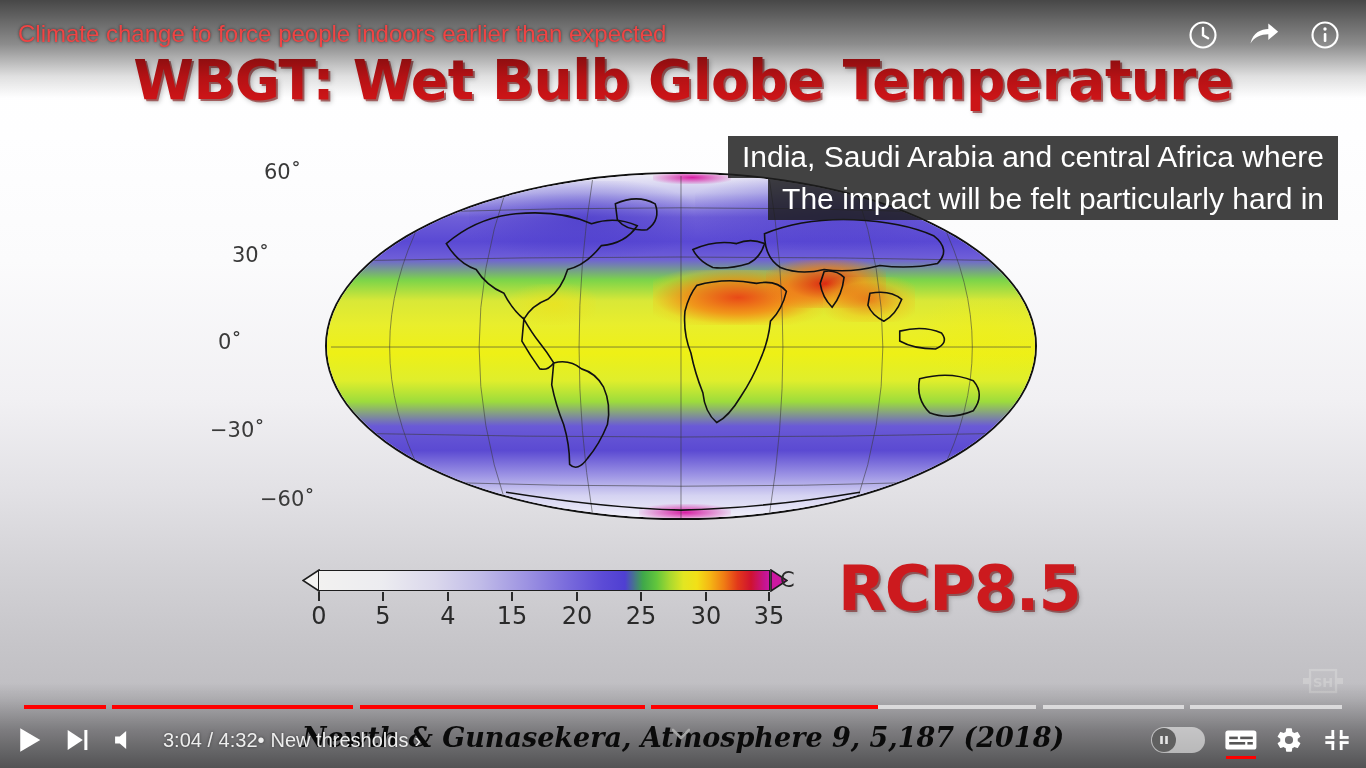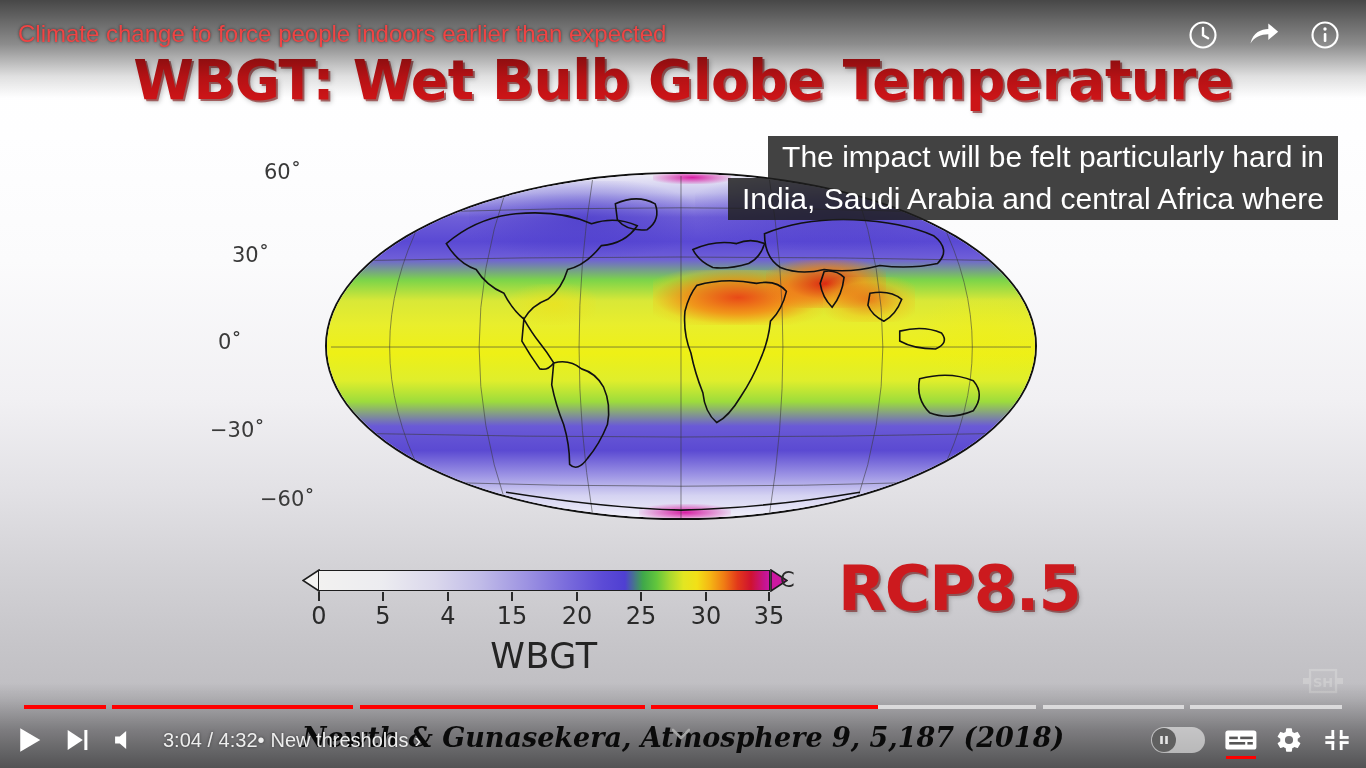--- a/index.html
+++ b/index.html
@@ -492,21 +492,20 @@
         <div class="tick-label" style="left:1px;">0</div>
         <div class="tick-label" style="left:65px;">5</div>
         <div class="tick-label" style="left:130px;">4</div>
         <div class="tick-label" style="left:194px;">15</div>
         <div class="tick-label" style="left:259px;">20</div>
         <div class="tick-label" style="left:323px;text-align:right;">25</div>
         <div class="tick-label" style="left:388px;">30</div>
         <div class="tick-label" style="left:451px;">35</div>
       </div>
 
-      <div id="cbar-title">WBGT</div>
     </div>
 
     <div id="citation">Newth &amp; Gunasekera, Atmosphere 9, 5,187 (2018)</div>
 
     <svg id="watermark" viewBox="0 0 42 30">
       <rect x="8" y="4" width="26" height="22" fill="none" stroke="#d9d9d9" stroke-width="2.2"></rect>
       <rect x="1" y="12" width="8" height="6" fill="#d9d9d9"></rect>
       <rect x="33" y="12" width="8" height="6" fill="#d9d9d9"></rect>
       <text x="21" y="21" font-family="DejaVu Sans, sans-serif" font-size="13" font-weight="bold" fill="#d9d9d9" text-anchor="middle">SH</text>
     </svg>
@@ -531,22 +530,22 @@
     <div class="top-icon">
       <svg width="30" height="30" viewBox="0 0 24 24">
         <circle cx="12" cy="12" r="10" fill="none" stroke="#fff" stroke-width="1.7"></circle>
         <circle cx="12" cy="7.2" r="1.35" fill="#fff"></circle>
         <rect x="11" y="10.3" width="2.1" height="7.3" rx="0.9" fill="#fff"></rect>
       </svg>
     </div>
   </div>
 
   <div id="caption-box">
+    <div class="caption-line">India, Saudi Arabia and central Africa where</div>
     <div class="caption-line">The impact will be felt particularly hard in</div>
-    <div class="caption-line">India, Saudi Arabia and central Africa where</div>
   </div>
 
   <svg id="chapter-expand-chevron" viewBox="0 0 18 12">
     <path d="M1 2 L9 10 L17 2" fill="none" stroke="#fff" stroke-width="2.6" stroke-linecap="round" stroke-linejoin="round"></path>
   </svg>
 
   <div id="bottom-gradient"></div>
 
   <div id="progress-area">
       <div class="chapter" style="left: 0%; width: 6.2%;">

